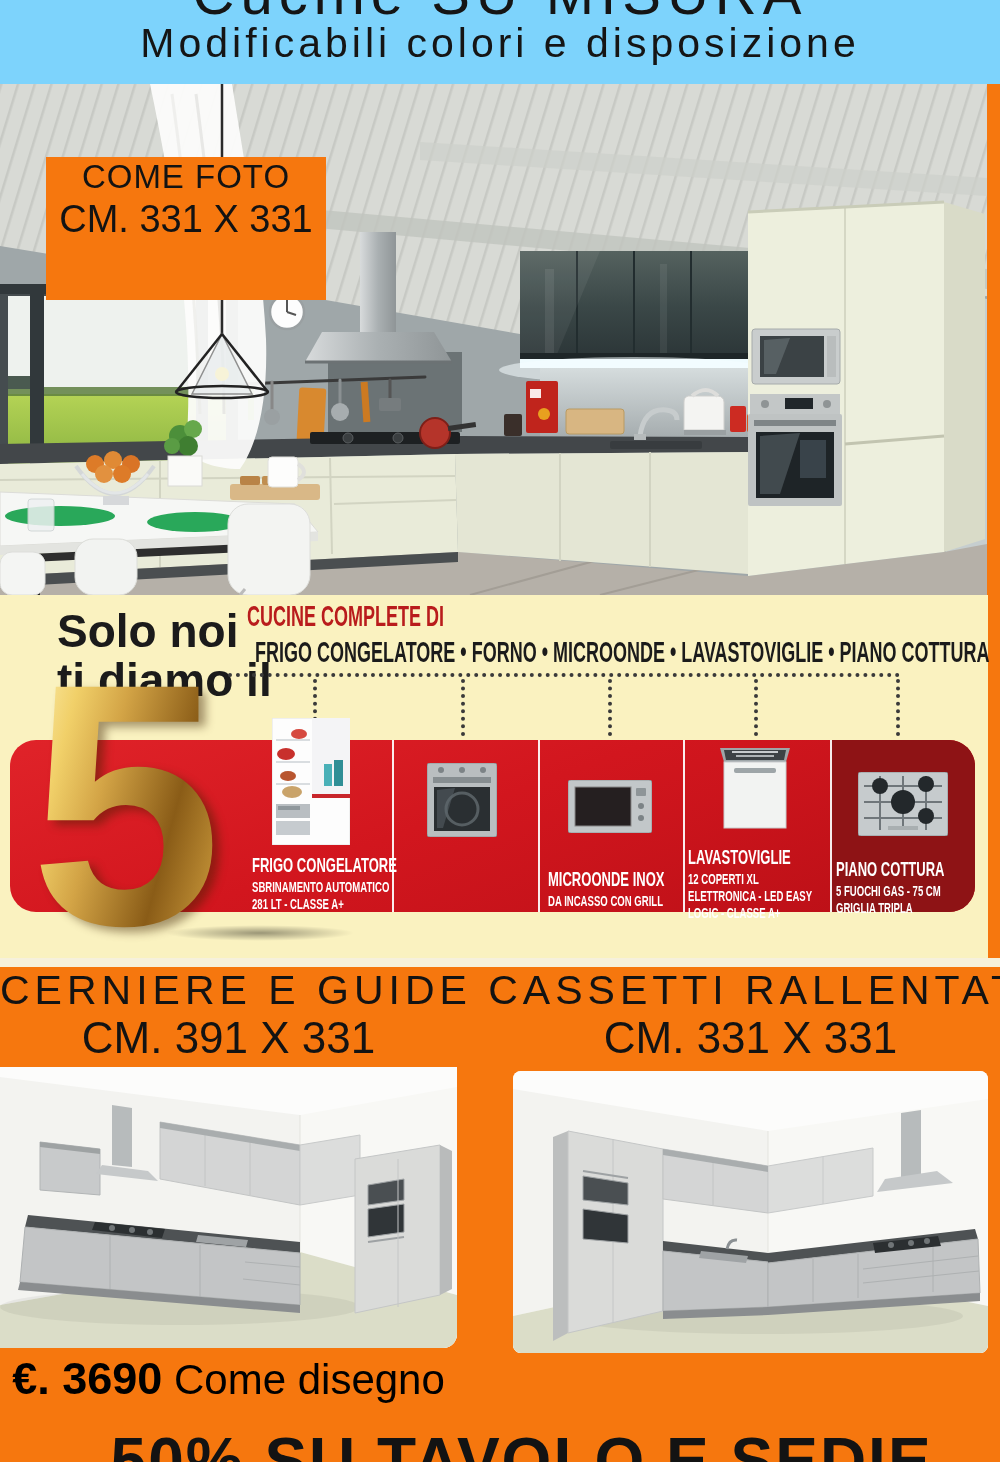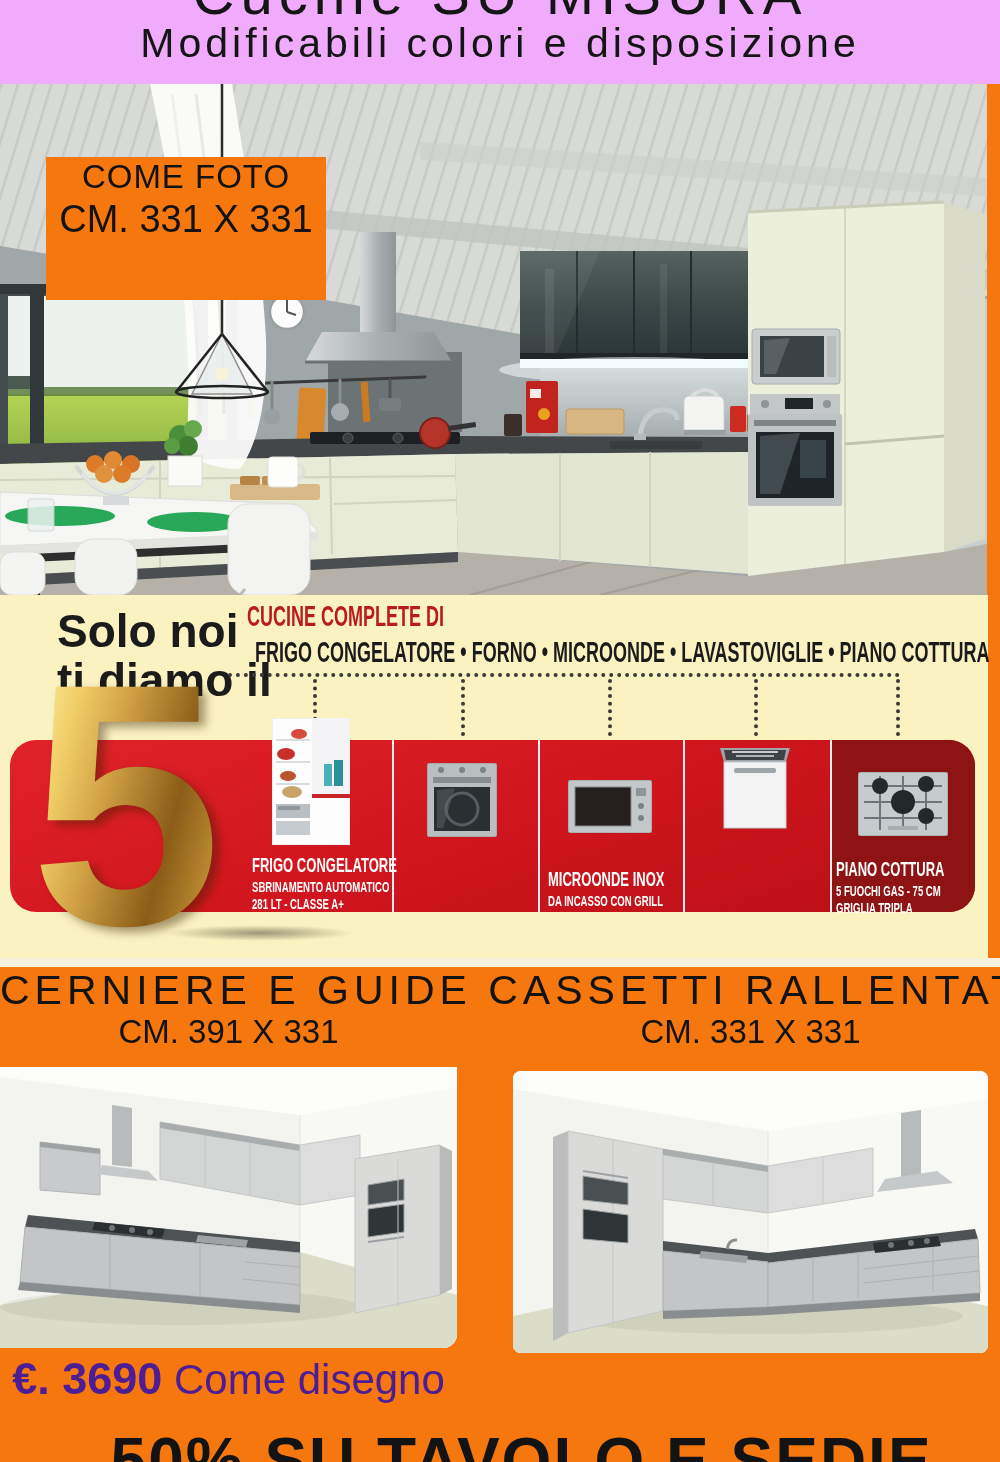--- a/index.html
+++ b/index.html
@@ -1,21 +1,21 @@
 <!DOCTYPE html>
 <html><head>
 <meta charset="utf-8">
 <style>
   html,body{margin:0;padding:0;background:#888;}
   #page{position:relative;width:1000px;height:1462px;overflow:hidden;
         background:#f6770e;font-family:"Liberation Sans",sans-serif;color:#111;}
   #page *{box-sizing:border-box;}
 
   
-  .header{position:absolute;left:0;top:0;width:1000px;height:84px;background:#f0abfc;overflow:hidden;}
+  .header{position:absolute;left:0;top:0;width:1000px;height:84px;background:#7dd3fc;overflow:hidden;}
   .title-cut{position:absolute;top:-40px;left:0;width:100%;text-align:center;
              font-size:58px;letter-spacing:6px;font-weight:500;color:#151515;white-space:nowrap;}
   .title-sub{position:absolute;top:20px;left:0;width:100%;text-align:center;
              font-size:41px;letter-spacing:4px;font-weight:500;color:#151515;white-space:nowrap;}
 
   
   .photo{position:absolute;left:0;top:84px;width:1000px;height:511px;background:#f6770e;}
   .photo svg{position:absolute;left:0;top:0;}
   .offer-box{position:absolute;left:46px;top:73px;width:280px;height:143px;background:#f6770e;
              text-align:center;color:#131313;}
@@ -50,23 +50,23 @@
                background:radial-gradient(ellipse at center,rgba(0,0,0,.38) 0%,rgba(0,0,0,0) 70%);}
   .appl{position:absolute;}
 
   
   .strip{position:absolute;left:0;top:958px;width:1000px;height:9px;background:#f6f1dc;}
 
   
   .bottom{position:absolute;left:0;top:967px;width:1000px;height:495px;background:#f6770e;}
   .cerniere{position:absolute;top:0;left:0;width:100%;text-align:center;font-size:41px;
             letter-spacing:5px;font-weight:500;color:#131313;white-space:nowrap;}
-  .size-label{position:absolute;top:46px;font-size:33px;color:#131313;text-align:center;}
+  .size-label{position:absolute;top:46px;font-size:44px;color:#131313;text-align:center;}
   .render{position:absolute;background:#fcfcfb;overflow:hidden;}
-  .price-line{position:absolute;font-size:42px;color:#4c1d95;white-space:nowrap;}
+  .price-line{position:absolute;font-size:42px;color:#000000;white-space:nowrap;}
   .price-line b{font-size:45px;font-weight:bold;}
   .footer-text{position:absolute;top:457px;left:0;width:100%;text-align:center;font-weight:bold;
                font-size:64px;letter-spacing:2px;color:#131313;white-space:nowrap;}
 </style>
 </head>
 <body>
 
 <div id="page">
 
   <div class="header">
@@ -386,20 +386,26 @@
 
       <div class="panel-txt" style="left:252px;top:258px;width:138px">
         <span class="t">FRIGO CONGELATORE</span>
         <span class="l">SBRINAMENTO AUTOMATICO</span>
         <span class="l">281 LT - CLASSE A+</span>
       </div>
       <div class="panel-txt" style="left:548px;top:272px;width:132px">
         <span class="t">MICROONDE INOX</span>
         <span class="l">DA INCASSO CON GRILL</span>
       </div>
+      <div class="panel-txt" style="left:688px;top:250px;width:138px">
+        <span class="t">LAVASTOVIGLIE</span>
+        <span class="l">12 COPERTI XL</span>
+        <span class="l">ELETTRONICA - LED EASY</span>
+        <span class="l">LOGIC - CLASSE A+</span>
+      </div>
       <div class="panel-txt" style="left:836px;top:262px;width:132px">
         <span class="t">PIANO COTTURA</span>
         <span class="l">5 FUOCHI GAS - 75 CM</span>
         <span class="l">GRIGLIA TRIPLA</span>
       </div>
     </div>
   </div>
 
   <div class="strip"></div>
 

